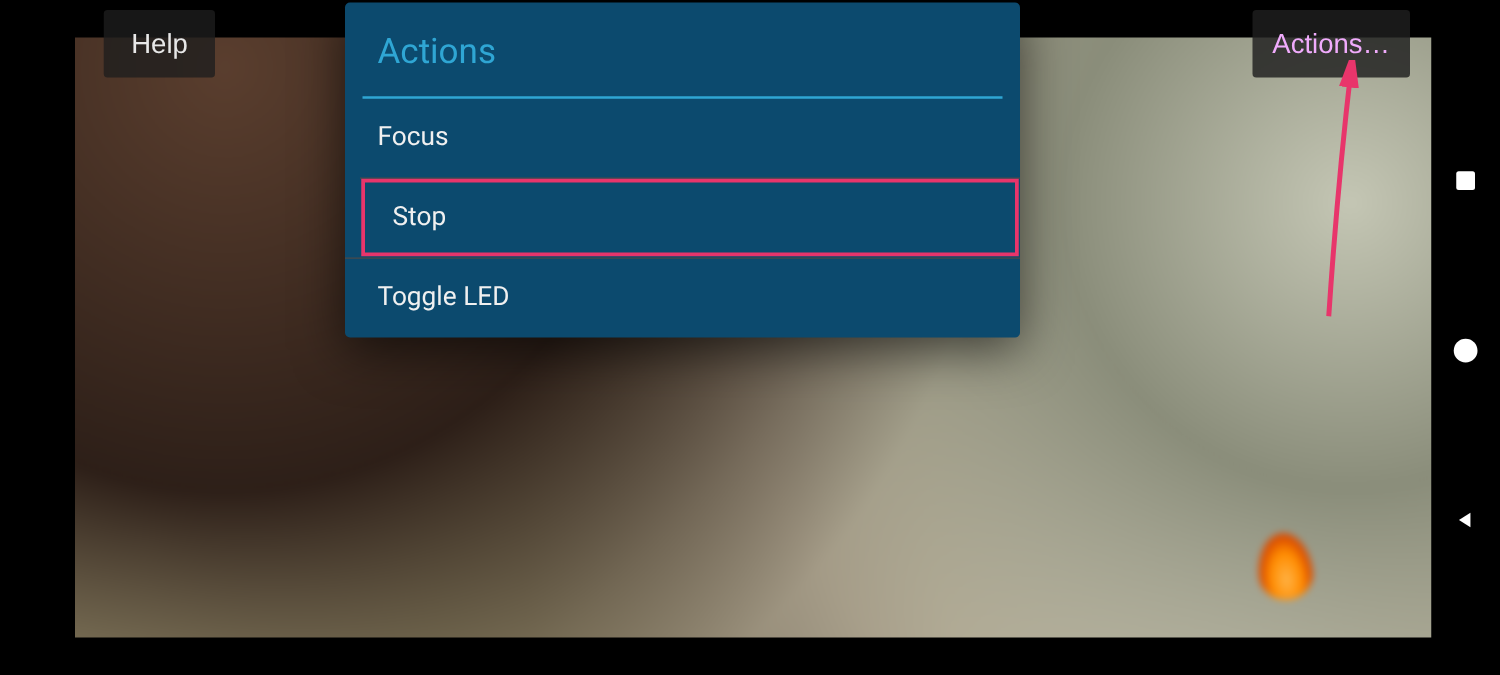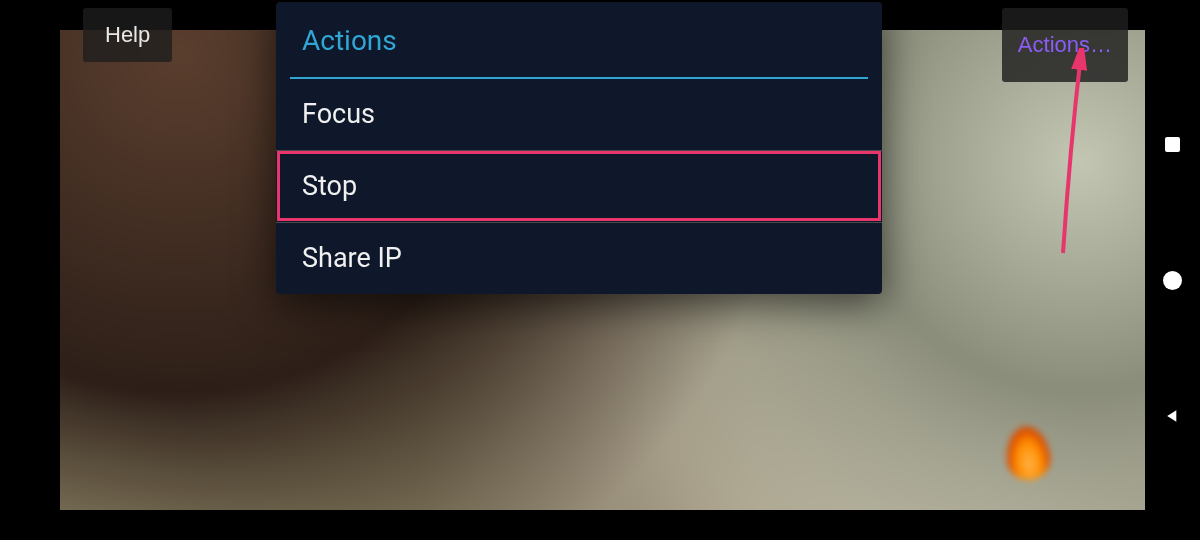--- a/index.html
+++ b/index.html
@@ -62,23 +62,23 @@
     border-radius: 3px;
     cursor: pointer;
     margin-left: 13px;
   }
 
   
   .actions-btn {
     position: absolute;
     top: 8px;
     right: 72px;
-    padding: 24px 16px;
+    padding: 14px 16px;
     background: rgba(30,30,30,.82);
-    color: #8b5cf6;
+    color: #f0abfc;
     font-size: 22px;
     border: none;
     border-radius: 3px;
     cursor: pointer;
   }
 
   
   .arrow {
     position: absolute;
     top: 48px;
@@ -87,51 +87,52 @@
     height: 210px;
     pointer-events: none;
   }
   .arrow svg { width: 100%; height: 100%; }
 
   
   .modal {
     position: absolute;
     top: 2px;
     left: 276px;
-    width: 606px;
+    width: 540px;
     max-height: 536px;
-    background: #0f172a;
+    background: #0c4a6e;
     border-radius: 4px;
     box-shadow: 0 10px 40px rgba(0,0,0,.6);
     overflow: hidden;
   }
   .modal-title {
     color: #2fa6d4;
     font-size: 28px;
     font-weight: 400;
     padding: 22px 26px 20px 26px;
   }
   .modal-divider {
     height: 2px;
     background: #2fa6d4;
     margin: 0 14px;
   }
   .modal-list { list-style: none; }
   .modal-item {
     color: #f0f0f0;
-    font-size: 27px;
+    font-size: 21px;
     padding: 19px 26px 20px 26px;
     border-top: 1px solid #4a4a4a;
     cursor: pointer;
     position: relative;
   }
   .modal-item:first-child { border-top: none; }
   .modal-item.highlight {
     outline: 3px solid #e8356b;
     outline-offset: -4px;
+    margin-left: 12px;
   }
 
   
   .navbar {
     position: absolute;
     right: 0;
     top: 0;
     bottom: 0;
     width: 55px;
     background: #000;
@@ -194,21 +195,21 @@
     <path d="M 8 205 Q 15 100 26 6" stroke="#e8356b" stroke-width="4" fill="none" marker-end="url(#ah)"></path>
   </svg>
 </div>
 
 <div class="modal">
   <div class="modal-title">Actions</div>
   <div class="modal-divider"></div>
   <ul class="modal-list" id="menu-list">
       <li class="modal-item">Focus</li>
       <li class="modal-item highlight">Stop</li>
-      <li class="modal-item">Share IP</li>
+      <li class="modal-item">Toggle LED</li>
     </ul>
 </div>
 
 <div class="navbar">
   <div class="nav-icon">
     <div class="nav-square"></div>
   </div>
   <div class="nav-icon">
     <div class="nav-circle"></div>
   </div>

